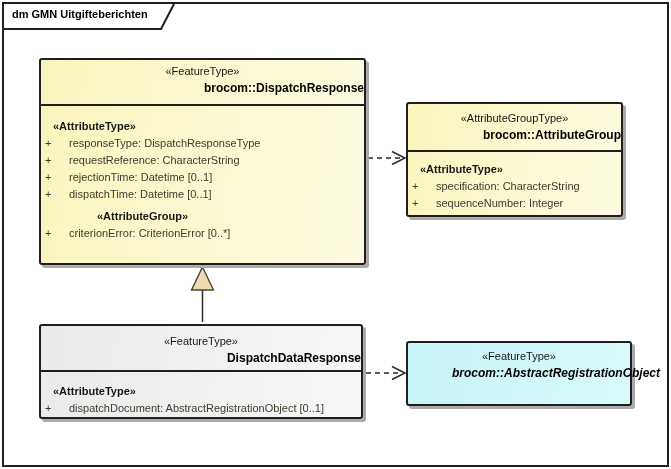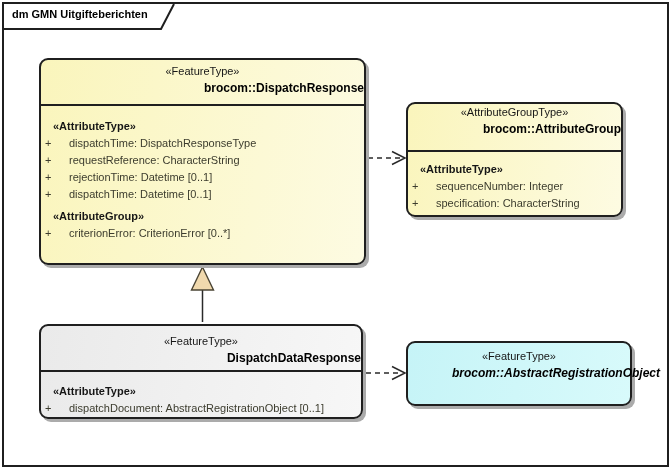--- a/index.html
+++ b/index.html
@@ -16,37 +16,37 @@
   .canvas{
     position:relative;width:671px;height:469px;background:#ffffff;
     font-family:"Liberation Sans",sans-serif;overflow:hidden;
   }
   .frame{position:absolute;left:2px;top:2px;right:2px;bottom:2px;border:2px solid var(--border);}
   .frame-title{
     position:absolute;left:12px;top:8px;font-size:11px;font-weight:bold;color:#000;
     white-space:nowrap;z-index:3;
   }
   .uml-box{
-    position:absolute;border:2px solid var(--border);border-radius:9px;
+    position:absolute;border:2px solid var(--border);border-radius:3px;
     box-shadow:3px 3px 0 var(--shadow);box-sizing:border-box;z-index:2;
   }
   .fill-yellow{background:linear-gradient(100deg,var(--yellow_start),var(--yellow_end));}
   .fill-gray{background:linear-gradient(100deg,var(--gray_start),var(--gray_end));}
   .fill-cyan{background:linear-gradient(100deg,var(--cyan_start),var(--cyan_end));}
   .hdr{
     box-sizing:border-box;border-bottom:2px solid var(--border);
     text-align:center;line-height:17px;
   }
   .hdr.no-sep{border-bottom:none;}
   .stereo{font-size:11px;color:var(--label_text);}
   .cname{font-size:12px;font-weight:bold;color:#000;text-align:right;}
   .cname.abstract{font-style:italic;margin-left:44px;}
   .attrs{box-sizing:border-box;font-size:11px;line-height:17px;white-space:nowrap;}
   .sec-label{padding-left:12px;color:var(--label_text);font-weight:bold;}
-  .sec-label.gap{margin-top:5px;}
+  .sec-label.gap{margin-top:5px;margin-left:44px;}
   .attr-row{padding-left:4px;color:var(--attr_text);}
   .attr-row .vis{display:inline-block;width:24px;}
   .connectors{position:absolute;left:0;top:0;width:671px;height:469px;z-index:1;pointer-events:none;}
   .connectors .stroke{stroke:#2a2a2a;stroke-width:1.5;fill:none;}
 </style>
 </head>
 <body>
 
 <div class="canvas">
 
@@ -74,50 +74,50 @@
   </svg>
 
   <div class="uml-box fill-yellow" style="left:39px;top:58px;width:327px;height:207px;">
     <div class="hdr" style="height:46px;padding-top:3px;">
       <div class="stereo">«FeatureType»</div>
       <div class="cname">brocom::DispatchResponse</div>
     </div>
     <div class="attrs" style="padding-top:12px;">
       <div class="sec-label">«AttributeType»</div>
       <div class="attr-row">
-        <span class="vis">+</span><span>dispatchTime: DispatchResponseType</span>
+        <span class="vis">+</span><span>responseType: DispatchResponseType</span>
       </div>
       <div class="attr-row">
         <span class="vis">+</span><span>requestReference: CharacterString</span>
       </div>
       <div class="attr-row">
         <span class="vis">+</span><span>rejectionTime: Datetime [0..1]</span>
       </div>
       <div class="attr-row">
         <span class="vis">+</span><span>dispatchTime: Datetime [0..1]</span>
       </div>
       <div class="sec-label gap">«AttributeGroup»</div>
       <div class="attr-row">
         <span class="vis">+</span><span>criterionError: CriterionError [0..*]</span>
       </div>
     </div>
   </div>
 
   <div class="uml-box fill-yellow" style="left:406px;top:102px;width:217px;height:115px;">
-    <div class="hdr" style="height:48px;">
+    <div class="hdr" style="height:48px;padding-top:6px;">
       <div class="stereo">«AttributeGroupType»</div>
       <div class="cname">brocom::AttributeGroup</div>
     </div>
     <div class="attrs" style="padding-top:9px;">
       <div class="sec-label">«AttributeType»</div>
       <div class="attr-row">
-        <span class="vis">+</span><span>sequenceNumber: Integer</span>
+        <span class="vis">+</span><span>specification: CharacterString</span>
       </div>
       <div class="attr-row">
-        <span class="vis">+</span><span>specification: CharacterString</span>
+        <span class="vis">+</span><span>sequenceNumber: Integer</span>
       </div>
     </div>
   </div>
 
   <div class="uml-box fill-gray" style="left:39px;top:324px;width:324px;height:95px;">
     <div class="hdr" style="height:46px;padding-top:7px;">
       <div class="stereo">«FeatureType»</div>
       <div class="cname">DispatchDataResponse</div>
     </div>
     <div class="attrs" style="padding-top:11px;">

